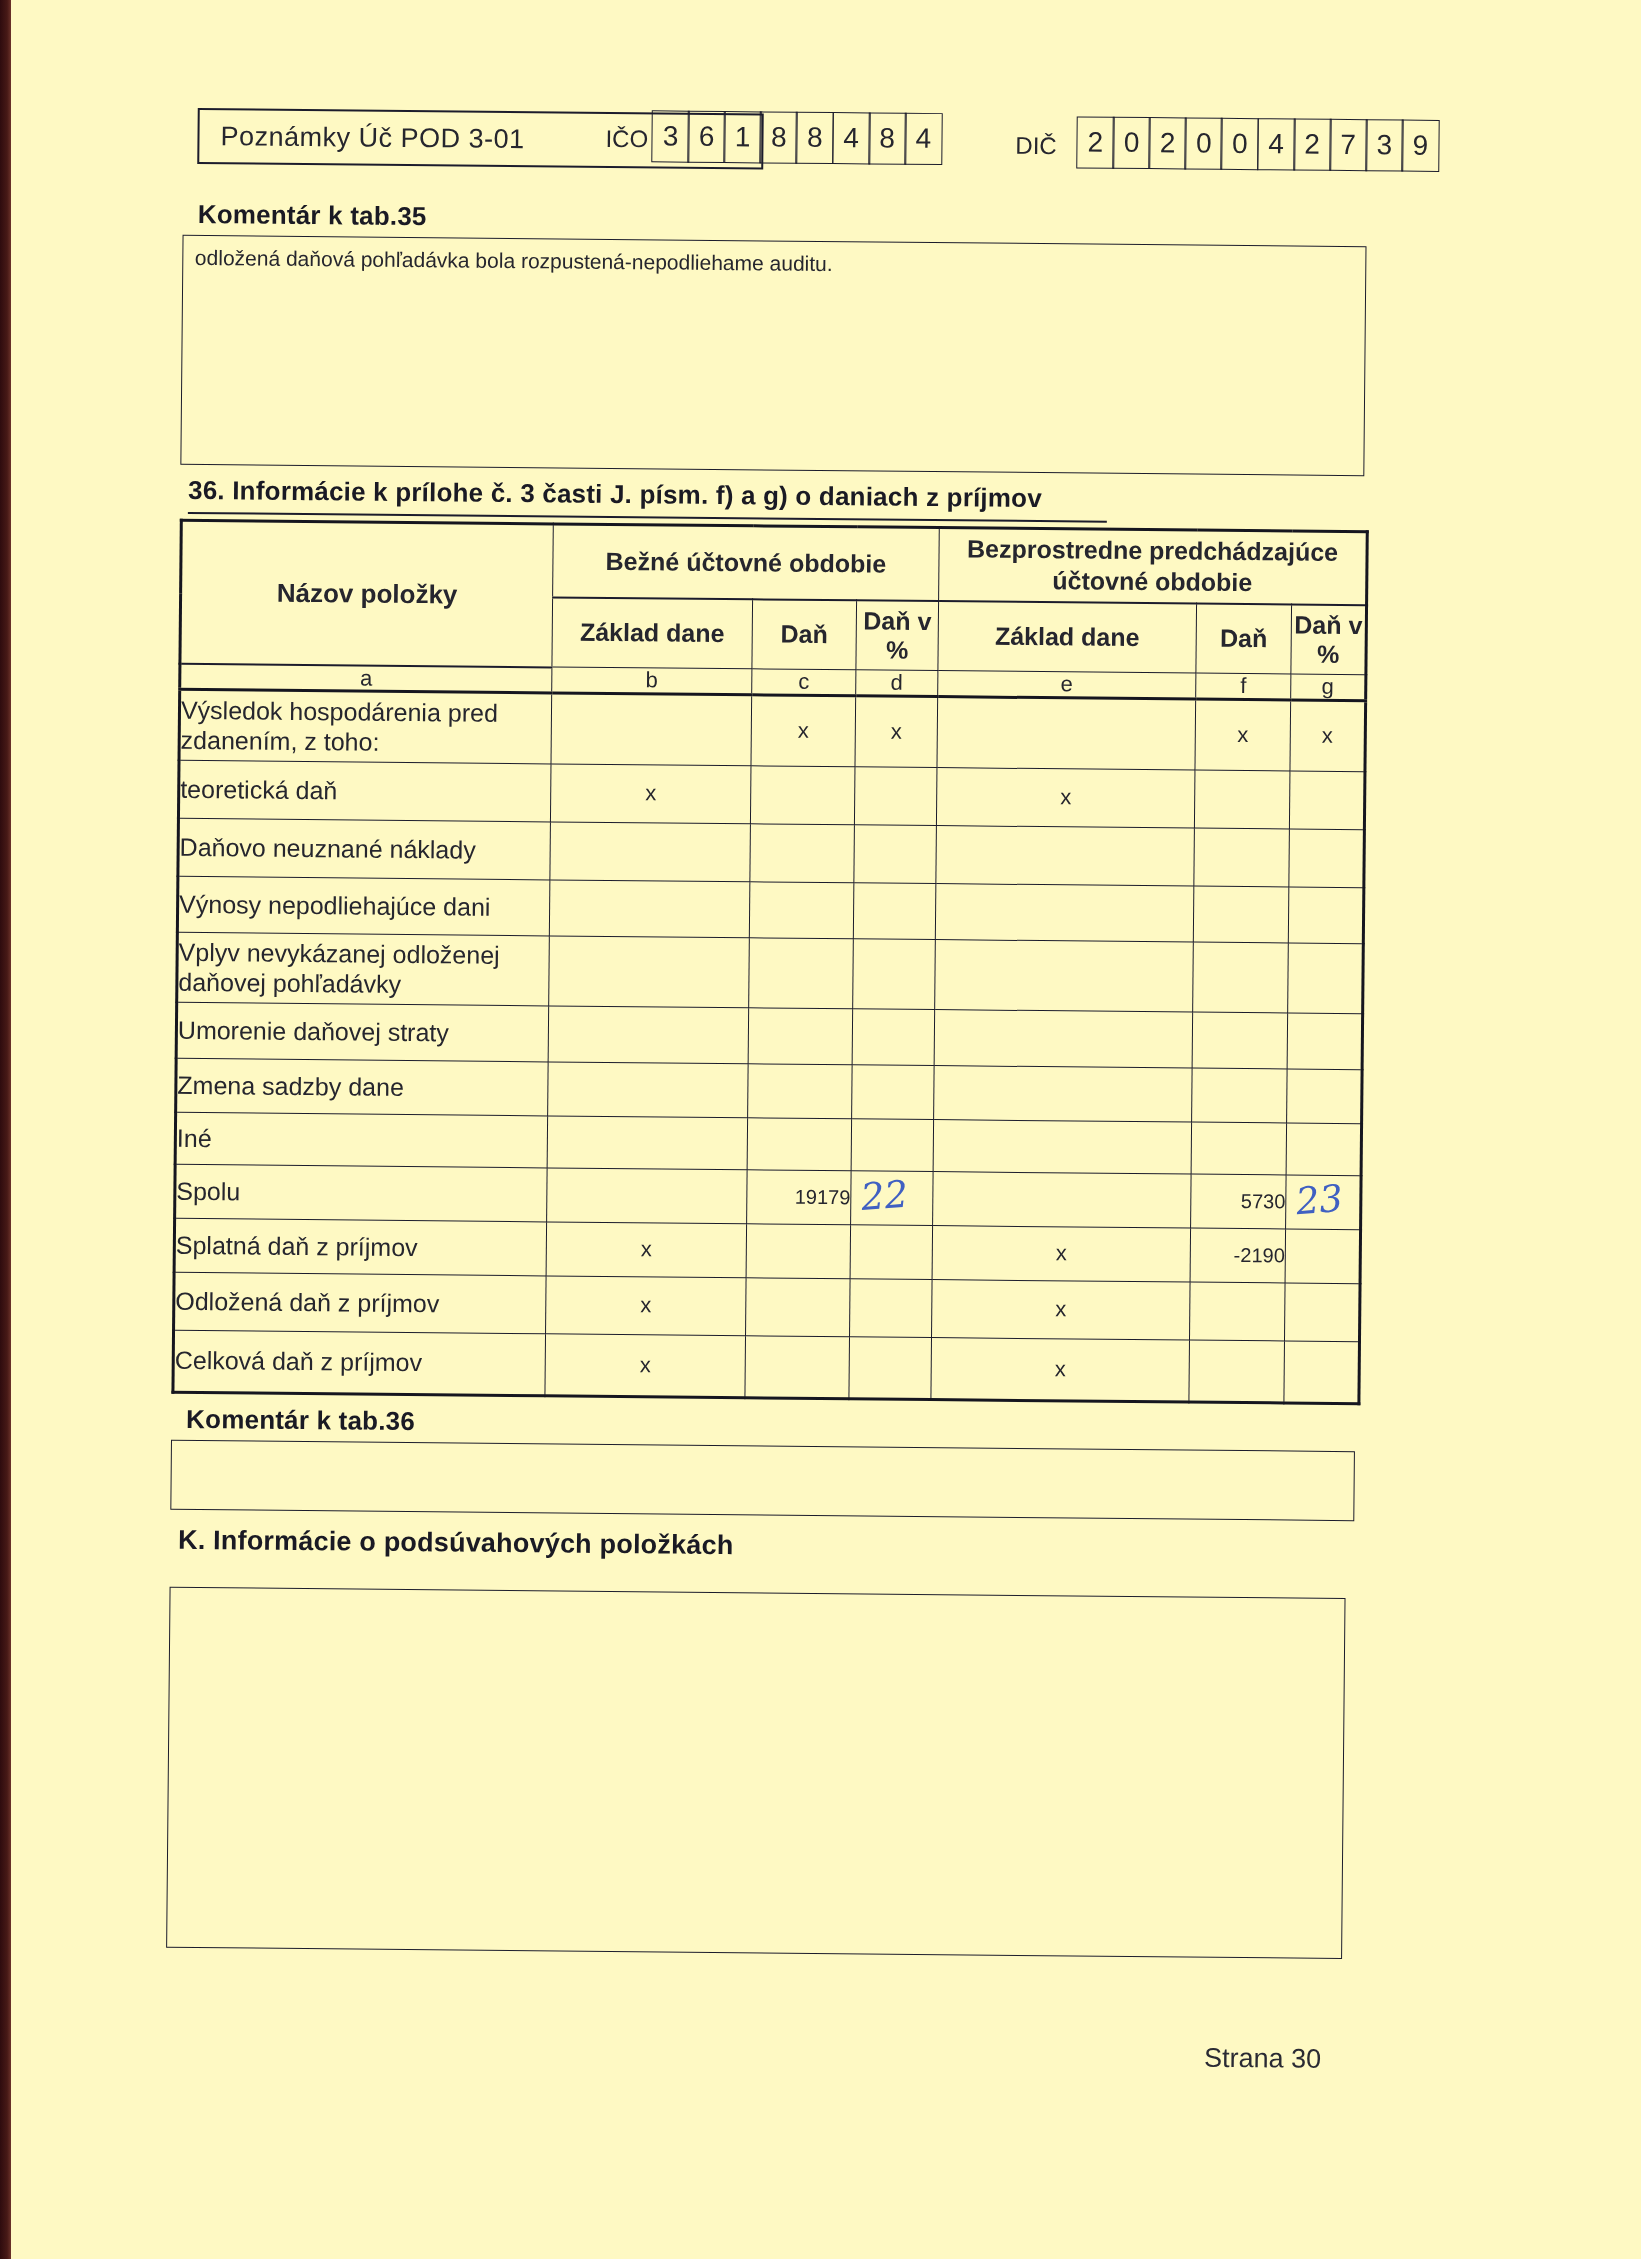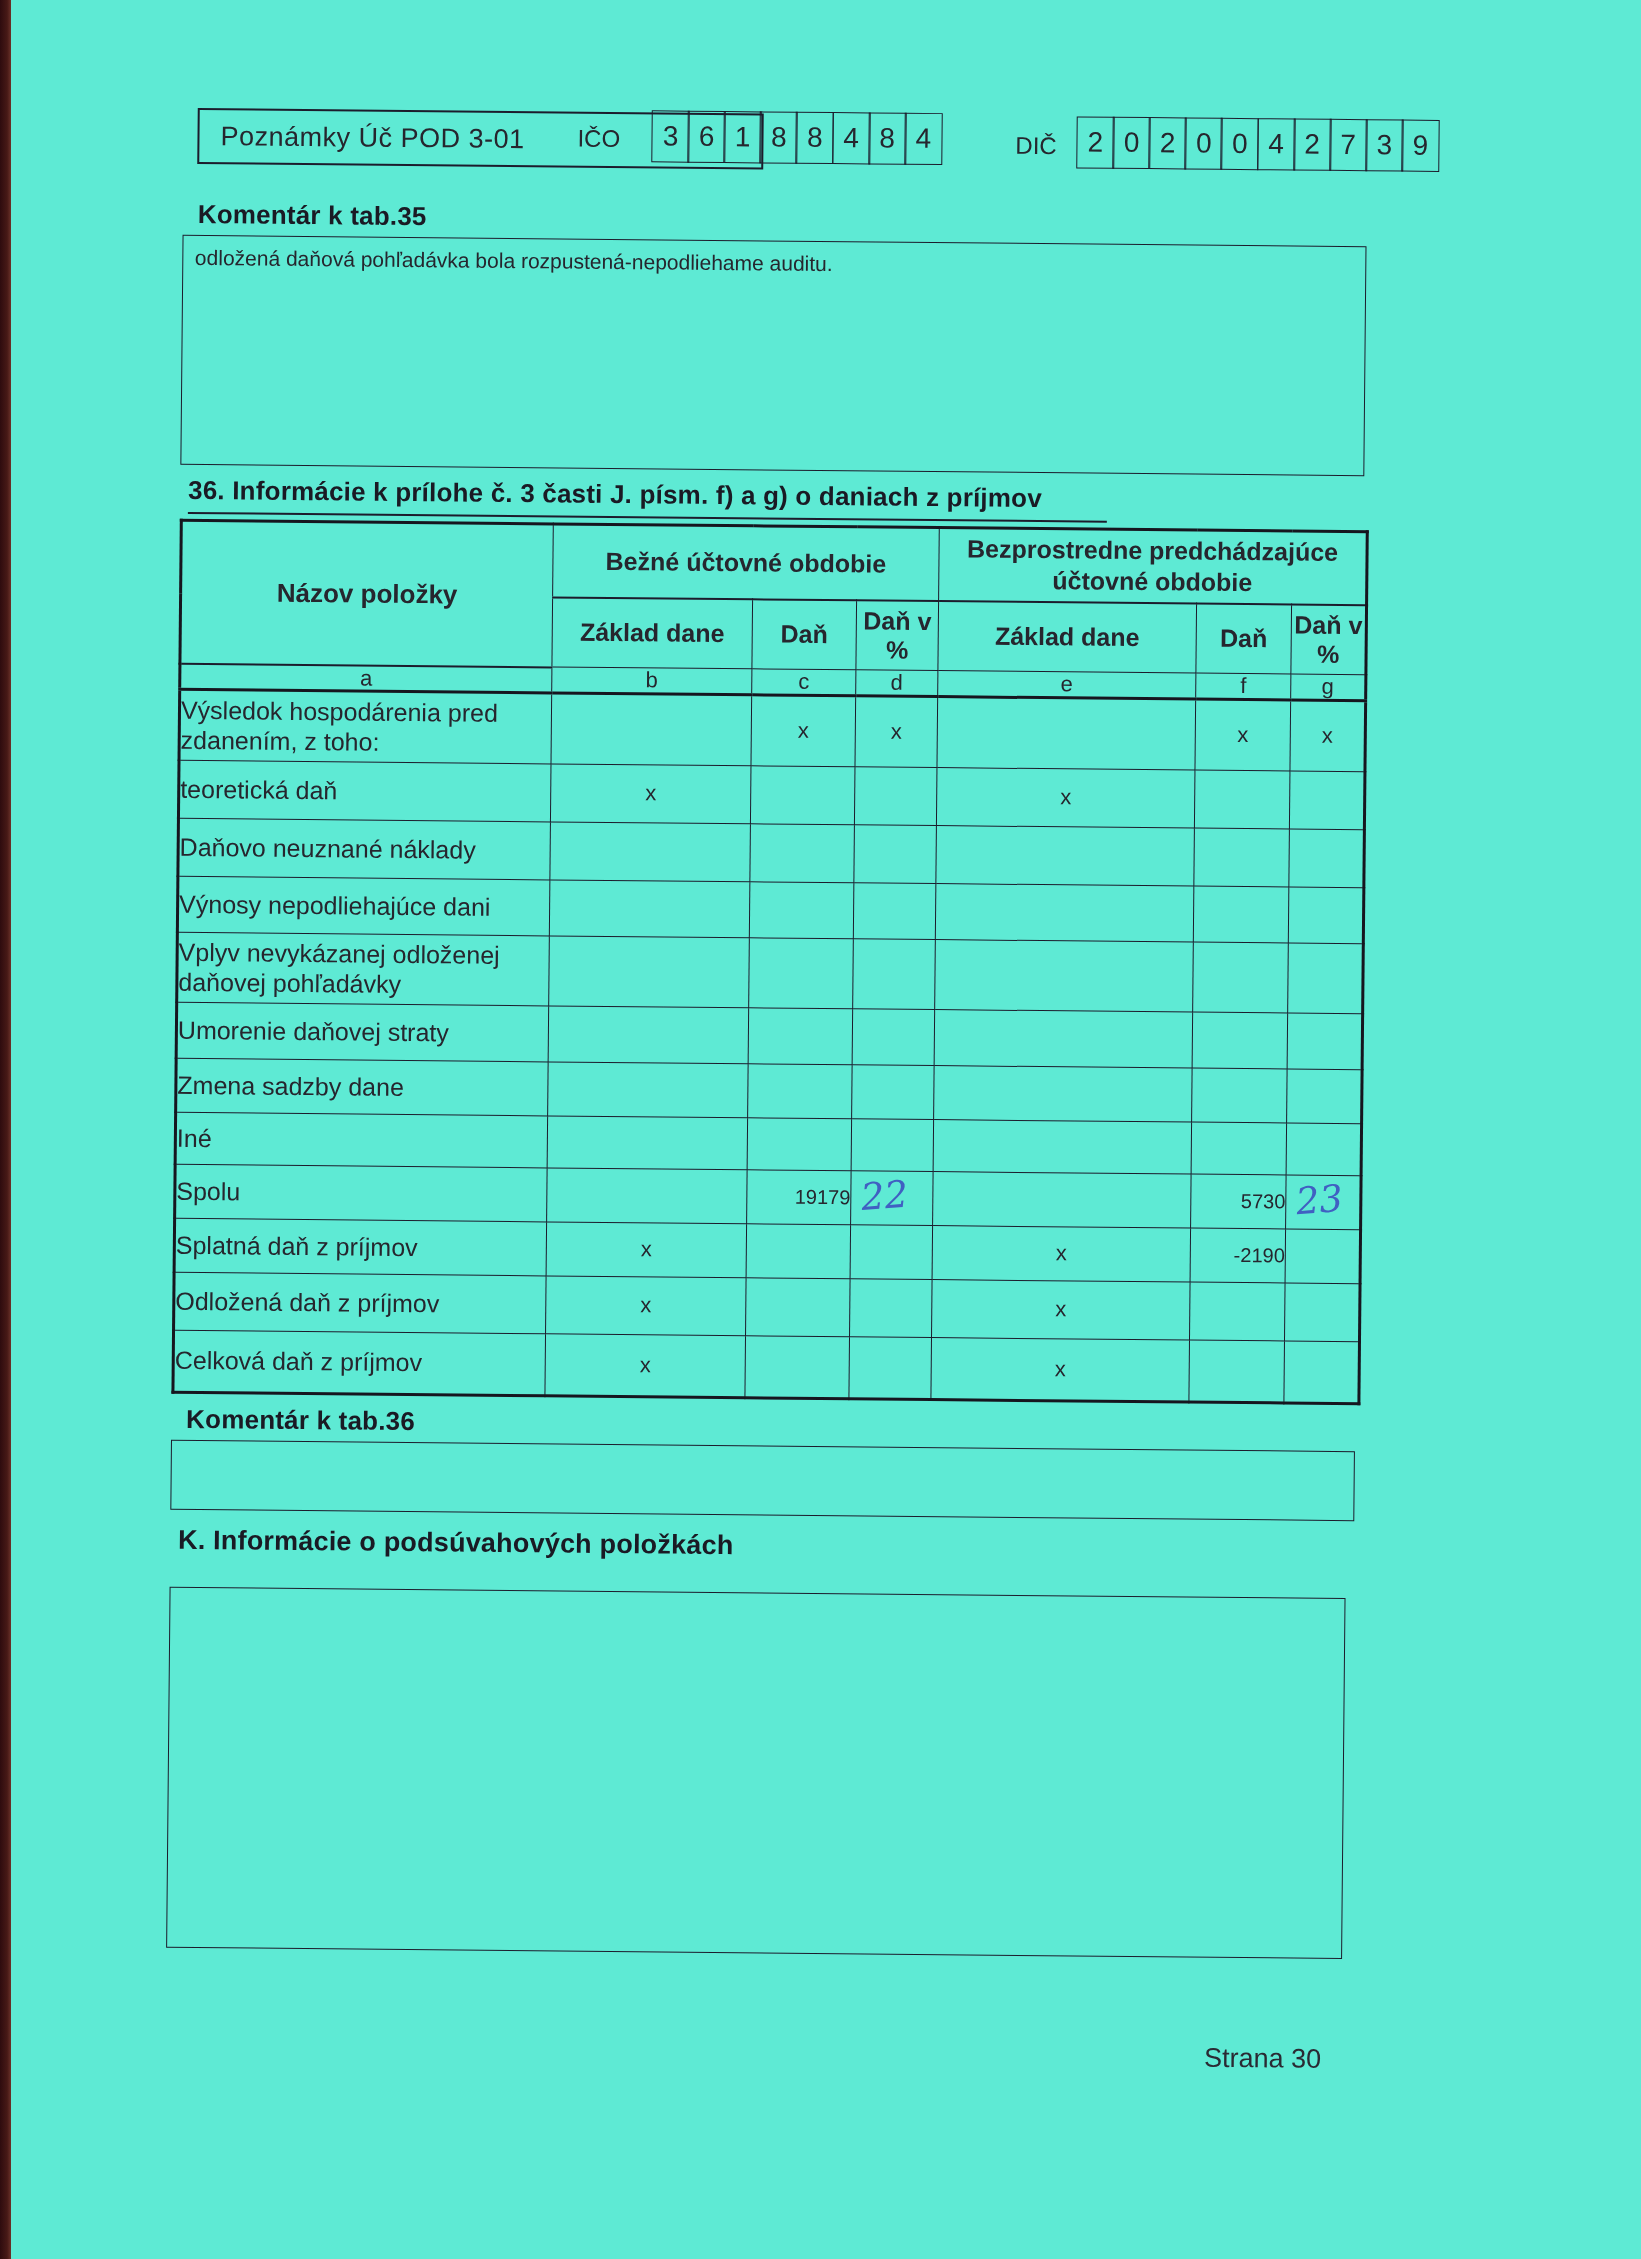--- a/index.html
+++ b/index.html
@@ -4,21 +4,21 @@
 <style>
   html,body{margin:0;padding:0;}
   body{
     width:1641px;height:2259px;
     background:#ededf3;
     font-family:"Liberation Sans",sans-serif;
     color:#26262e;
     overflow:hidden;
     position:relative;
   }
-  .scan-page{position:absolute;inset:0;background:#5eead4;}
+  .scan-page{position:absolute;inset:0;background:#fef9c3;}
   
   .scanner-edge{
     position:absolute;left:0;top:0;width:10.6px;height:2259px;
     background:linear-gradient(90deg,#2e0b0e 0%,#471916 65%,#6b322a 100%);
   }
   .doc{
     position:absolute;inset:0;
     transform:rotate(0.55deg);
     transform-origin:50% 50%;
   }
@@ -92,21 +92,21 @@
 </head>
 <body>
 
 <div class="scan-page">
   <div class="doc">
 
     <div class="abs form-code-box">
       <span>Poznámky Úč POD 3-01</span>
     </div>
 
-    <div class="abs reg-label" style="left:568px;top:126px;">IČO</div>
+    <div class="abs reg-label" style="left:596px;top:126px;">IČO</div>
     <div class="abs digit-row" style="left:642px;top:112px;">
       <div class="digit-cell">3</div>
       <div class="digit-cell">6</div>
       <div class="digit-cell">1</div>
       <div class="digit-cell">8</div>
       <div class="digit-cell">8</div>
       <div class="digit-cell">4</div>
       <div class="digit-cell">8</div>
       <div class="digit-cell">4</div>
     </div>

